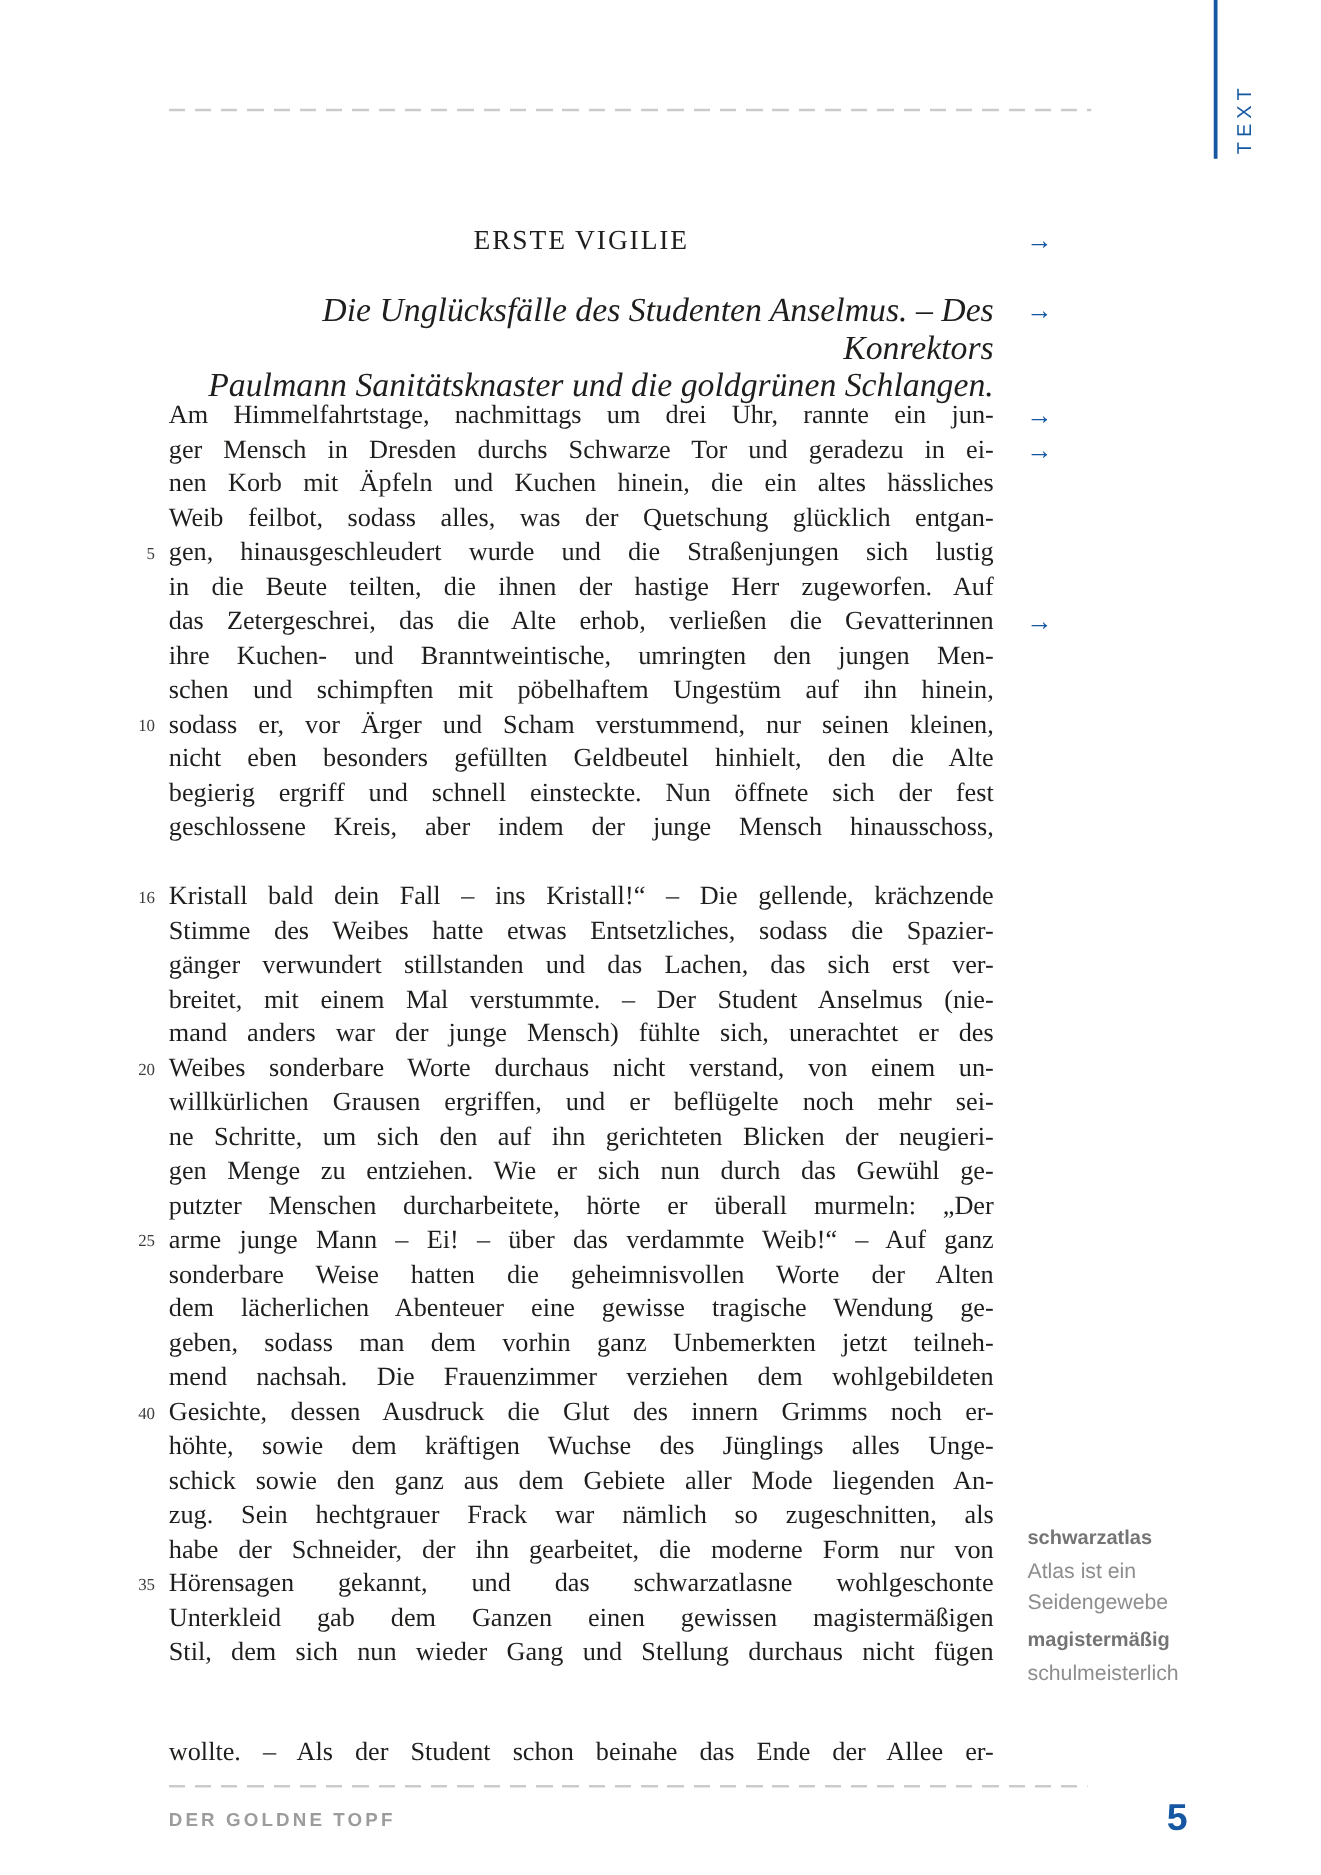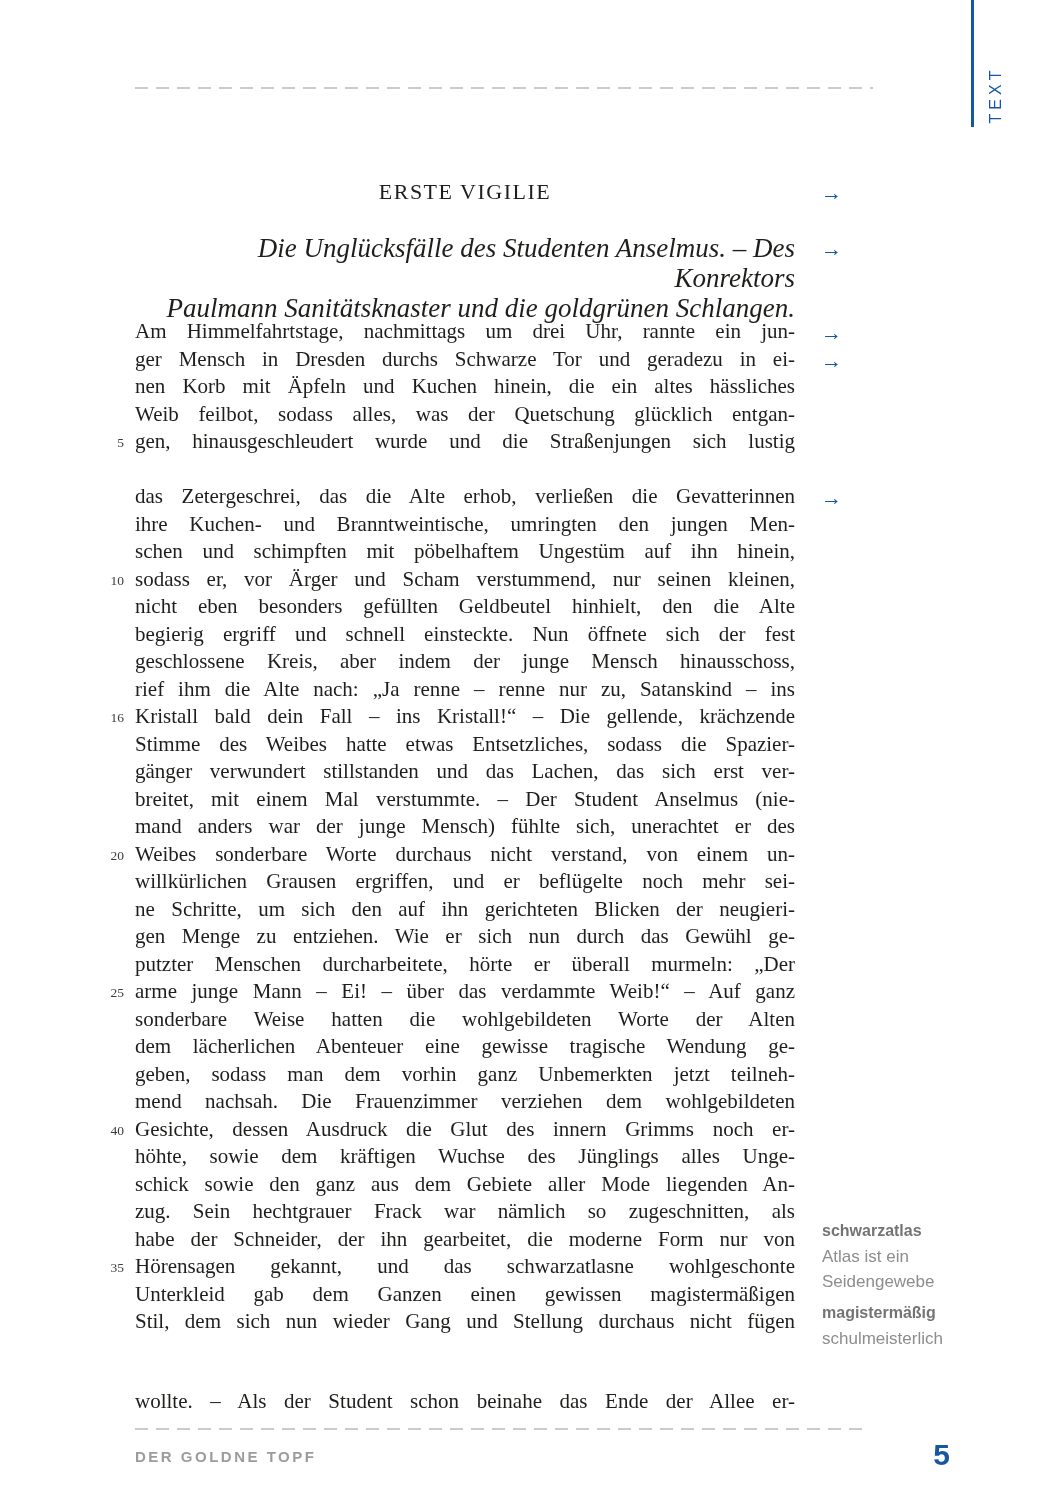--- a/index.html
+++ b/index.html
@@ -163,20 +163,25 @@
       <span class="line-text">Weib feilbot, sodass alles, was der Quetschung glücklich entgan-</span>
 
     </div>
 
     <div class="line-row" style="top: 110px;">
       <span class="line-no">5</span>
       <span class="line-text">gen, hinausgeschleudert wurde und die Straßenjungen sich lustig</span>
 
     </div>
 
+    <div class="line-row" style="top: 137.5px;">
+      <span class="line-no"></span>
+      <span class="line-text">in die Beute teilten, die ihnen der hastige Herr zugeworfen. Auf</span>
+
+    </div>
 
     <div class="line-row" style="top: 165px;">
       <span class="line-no"></span>
       <span class="line-text">das Zetergeschrei, das die Alte erhob, verließen die Gevatterinnen</span>
       <span class="line-arrow">→</span>
     </div>
 
     <div class="line-row" style="top: 192.5px;">
       <span class="line-no"></span>
       <span class="line-text">ihre Kuchen- und Branntweintische, umringten den jungen Men-</span>
@@ -206,25 +211,20 @@
       <span class="line-text">begierig ergriff und schnell einsteckte. Nun öffnete sich der fest</span>
 
     </div>
 
     <div class="line-row" style="top: 330px;">
       <span class="line-no"></span>
       <span class="line-text">geschlossene Kreis, aber indem der junge Mensch hinausschoss,</span>
 
     </div>
 
-    <div class="line-row" style="top: 357.5px;">
-      <span class="line-no"></span>
-      <span class="line-text">rief ihm die Alte nach: „Ja renne – renne nur zu, Satanskind – ins</span>
-
-    </div>
 
     <div class="line-row" style="top: 385px;">
       <span class="line-no">16</span>
       <span class="line-text">Kristall bald dein Fall – ins Kristall!“ – Die gellende, krächzende</span>
 
     </div>
 
     <div class="line-row" style="top: 412.5px;">
       <span class="line-no"></span>
       <span class="line-text">Stimme des Weibes hatte etwas Entsetzliches, sodass die Spazier-</span>
@@ -280,21 +280,21 @@
     </div>
 
     <div class="line-row" style="top: 660px;">
       <span class="line-no">25</span>
       <span class="line-text">arme junge Mann – Ei! – über das verdammte Weib!“ – Auf ganz</span>
 
     </div>
 
     <div class="line-row" style="top: 687.5px;">
       <span class="line-no"></span>
-      <span class="line-text">sonderbare Weise hatten die wohlgebildeten Worte der Alten</span>
+      <span class="line-text">sonderbare Weise hatten die geheimnisvollen Worte der Alten</span>
 
     </div>
 
     <div class="line-row" style="top: 742.5px;">
       <span class="line-no"></span>
       <span class="line-text">geben, sodass man dem vorhin ganz Unbemerkten jetzt teilneh-</span>
 
     </div>
 
     <div class="line-row" style="top: 715px;">

